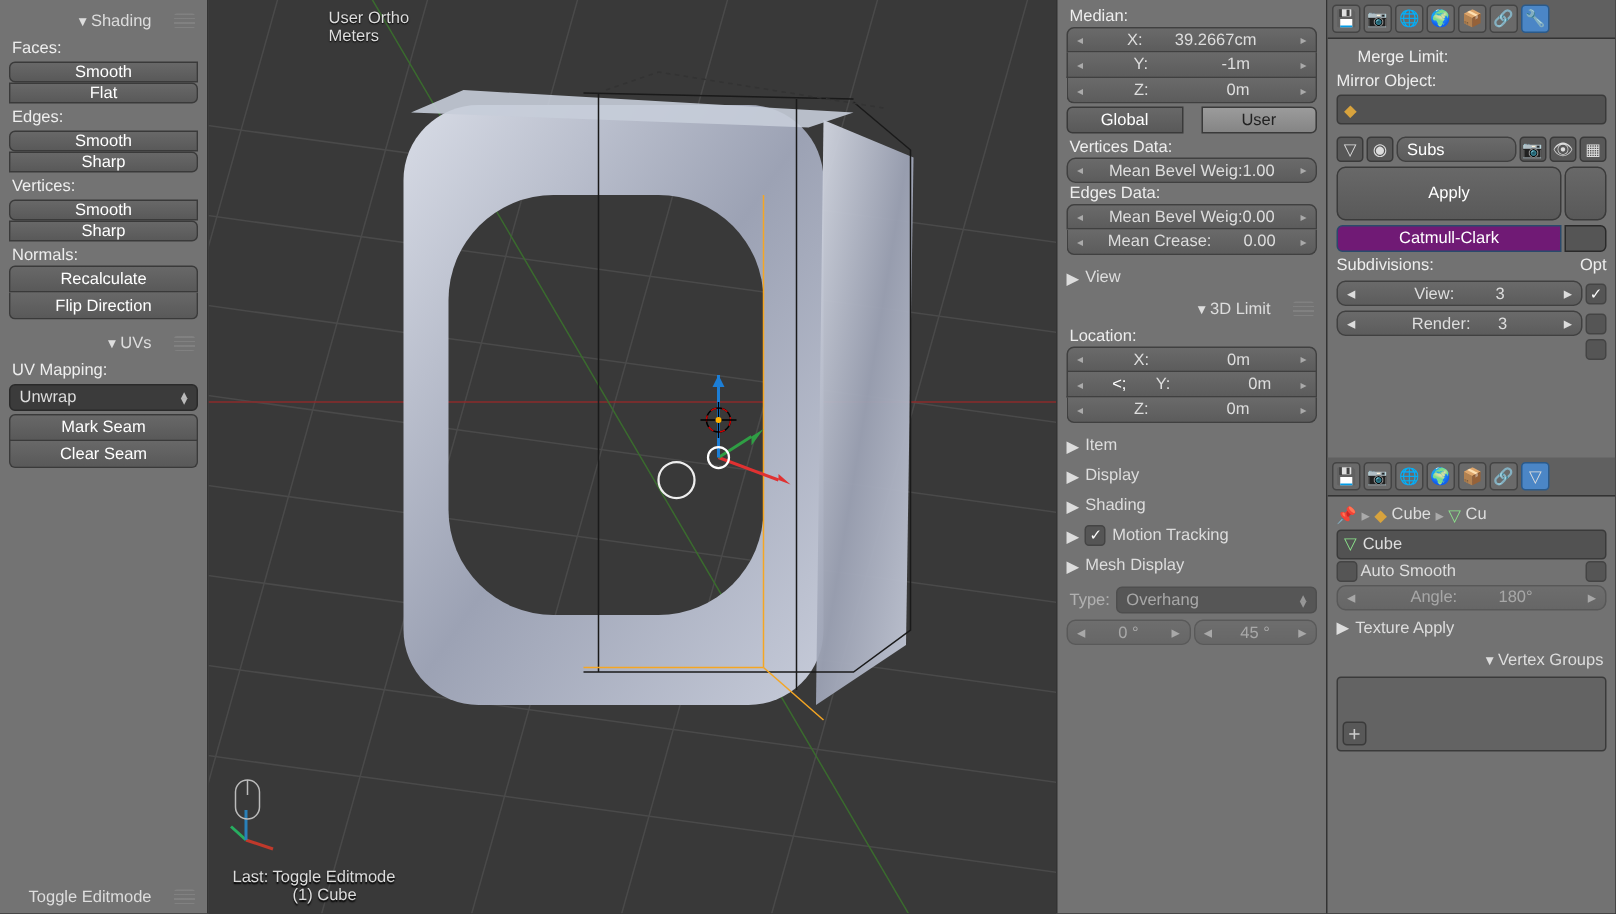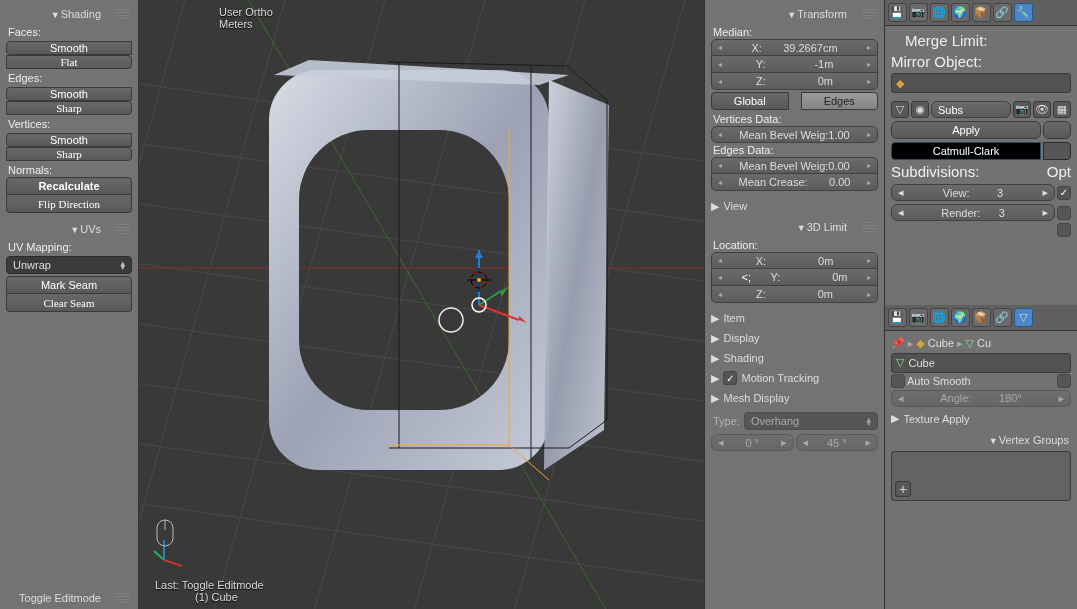--- a/index.html
+++ b/index.html
@@ -8,22 +8,22 @@
 
 .left { width: 139px; background: #737373; border-right: 1px solid #333; padding: 2px 6px; }
 .panel-header { height: 18px; display: flex; align-items: center; gap: 15px; color: #eee; font-weight: 500; padding: 0 2px; margin-top: 3px; justify-content: flex-end;}
 .panel-header .triangle { font-size: 9px; display:inline-block; width:10px;}
 .drag-grip { width:14px; height:10px; background: repeating-linear-gradient(0deg,#8a8a8a,#8a8a8a 1px,transparent 1px,transparent 3px); border-radius:2px; opacity:0.6;}
 .panel-body { padding: 2px 0 4px 0; }
 .sublabel { color: #eee; font-size:11px; padding: 1px 2px; }
 .btn-row { display: flex; gap: 0; margin: 2px 0; flex-direction: column; }
 .btn { background: linear-gradient(#686868,#595959); border:1px solid #3a3a3a; height:18px; display:flex; align-items:center; justify-content:center; flex:1; color:#fff; font-size:11px; cursor:pointer; }
 .btn:first-child { border-radius: 4px 0 0 4px; }
-.btn:last-child { border-radius: 0 4px 4px 0; font-family: Liberation Serif, serif; }
-.btn.single { border-radius: 4px; font-weight: bold; }
+.btn:last-child { border-radius: 0 4px 4px 0; }
+.btn.single { border-radius: 4px; }
 .btn.top { border-radius: 4px 4px 0 0; }
 .btn.bot { border-radius: 0 0 4px 4px; border-top:0;}
 .select-field { background:#3b3b3b; border:1px solid #2a2a2a; border-radius:4px; height:18px; display:flex; align-items:center; justify-content:space-between; padding:0 6px; color:#eee; margin:2px 0; cursor:pointer;}
 .select-arrows { font-size:9px; color:#bbb; display:flex; flex-direction:column; line-height:4px;}
 .left .fill { flex:1;}
 
 .viewport { flex:1; position:relative; background:#393939; overflow:hidden;}
 .viewport svg { position:absolute; top:0; left:0; }
 .overlay-text { position:absolute; top:6px; left:36px; color:#ccc; text-shadow:0 1px 1px #000; font-size:11px;margin-left:44px;}
 .overlay-bottom { position:absolute; bottom:6px; left:16px; color:#ccc; text-shadow:0 1px 1px #000; font-size:11px;}
@@ -43,24 +43,24 @@
 .toggle-btn.active{ background:linear-gradient(#9b9b9b,#858585); color:#222;}
 .collapsible { display:flex; align-items:center; gap:4px; height:18px; color:#eee; margin-top:2px; cursor:pointer;}
 .checkbox { width:14px; height:14px; border:1px solid #444; border-radius:3px; background:#555; display:inline-flex; align-items:center; justify-content:center; font-size:10px;}
 .checkbox.checked::after{ content:"✓"; color:#fff;}
 
 .props { width:193px; background:#727272; border-left:1px solid #333; display:flex; flex-direction:column; overflow:hidden;}
 .tab-strip { display:flex; gap:2px; padding:3px; background:#606060; border-bottom:1px solid #333;}
 .tab-icon { width:19px; height:19px; background:#6a6a6a; border:1px solid #444; border-radius:3px; display:flex; align-items:center; justify-content:center; cursor:pointer; font-size:11px;}
 .tab-icon.active { background:#4b86c6; border-color:#2b5a8a;}
 .props .content { padding:4px 6px; flex:1; overflow:hidden;}
-.wide-btn { background:linear-gradient(#686868,#595959); border:1px solid #3a3a3a; border-radius:6px; height:18px; display:flex; align-items:center; justify-content:center; color:#fff; cursor:pointer; flex:1;}
-.blue-toggle { background:#000000; color:#fff; border:1px solid #2a4a6b; border-radius:4px 0 0 4px; flex:1; height:18px; display:flex; align-items:center; justify-content:center;}
+.wide-btn { background:linear-gradient(#686868,#595959); border:1px solid #3a3a3a; border-radius:6px; height:36px; display:flex; align-items:center; justify-content:center; color:#fff; cursor:pointer; flex:1;}
+.blue-toggle { background:#701a75; color:#fff; border:1px solid #2a4a6b; border-radius:4px 0 0 4px; flex:1; height:18px; display:flex; align-items:center; justify-content:center;}
 .gray-toggle { background:rgba(0,0,0,0.25); border:1px solid #2a2a2a; border-radius:0 4px 4px 0; width:28px; height:18px;}
-.prop-sublabel{ color:#eee; font-size:15px; padding:2px 0;}
+.prop-sublabel{ color:#eee; font-size:11px; padding:2px 0;}
 .prop-numfield{ background: linear-gradient(#6a6a6a,#5c5c5c); border:1px solid #404040; height:17px; display:flex; align-items:center; padding:0 6px; justify-content:space-between; color:#fff; border-radius:6px; margin:1px 0; flex:1;}
 .icon-box { width:18px; height:17px; background:#585858; border:1px solid #3a3a3a; border-radius:3px; display:flex; align-items:center; justify-content:center; cursor:pointer;}
 .breadcrumb { display:flex; align-items:center; gap:3px; padding:2px 0; color:#eee;}
 .breadcrumb .sep{color:#aaa;}
 .data-block { background:#525252; border:1px solid #3a3a3a; border-radius:3px; height:20px; display:flex; align-items:center; padding:0 4px; gap:4px; margin:1px 0; min-width:90px;}
 .angle-dim { opacity:0.5;}
 .vgroup-box { height:50px; border:1px solid #3a3a3a; border-radius:3px; background:#636363; margin-top:2px; position:relative;}
 .vgroup-box .plus { position:absolute; bottom:3px; left:3px; width:16px; height:16px; background:#585858; border:1px solid #3a3a3a; border-radius:3px; display:flex; align-items:center; justify-content:center; cursor:pointer; font-size:14px; color:#ccc;}
 .flexrow{display:flex; gap:2px; align-items:center; margin:1px 0;}
 </style>
@@ -207,44 +207,40 @@
     <div>User Ortho</div>
     <div>Meters</div>
   </div>
   <div class="overlay-bottom">
     <div>Last: Toggle Editmode</div>
     <div class="line2">(1) Cube</div>
   </div>
 </div>
 
 <div class="col npanel">
-  <div class="panel-header">
-    <span><span class="triangle">▼</span><span>Transform</span></span>
-    <span class="drag-grip"></span>
-  </div>
   <div class="panel-body">
     <div class="sublabel">Median:</div>
     <div class="numfield top">
         <span class="chev">◂</span>
         <span><span>X:</span>&nbsp;&nbsp;&nbsp;&nbsp;&nbsp;&nbsp;&nbsp;<span>39.2667cm</span></span>
         <span class="chev">▸</span>
       </div>
     <div class="numfield mid">
         <span class="chev">◂</span>
         <span><span>Y:</span>&nbsp;&nbsp;&nbsp;&nbsp;&nbsp;&nbsp;&nbsp;&nbsp;&nbsp;&nbsp;&nbsp;&nbsp;&nbsp;&nbsp;&nbsp;&nbsp;<span>-1m</span></span>
         <span class="chev">▸</span>
       </div>
     <div class="numfield bot">
         <span class="chev">◂</span>
         <span><span>Z:</span>&nbsp;&nbsp;&nbsp;&nbsp;&nbsp;&nbsp;&nbsp;&nbsp;&nbsp;&nbsp;&nbsp;&nbsp;&nbsp;&nbsp;&nbsp;&nbsp;&nbsp;<span>0m</span></span>
         <span class="chev">▸</span>
       </div>
     <div class="toggle-row">
       <div class="toggle-btn">Global</div>
-      <div class="toggle-btn active">Edges</div>
+      <div class="toggle-btn active">User</div>
     </div>
     <div class="sublabel">Vertices Data:</div>
     <div class="numfield single">
         <span class="chev">◂</span>
         <span><span>Mean Bevel Weig:</span><span>1.00</span></span>
         <span class="chev">▸</span>
       </div>
     <div class="sublabel">Edges Data:</div>
     <div class="numfield top">
         <span class="chev">◂</span>

